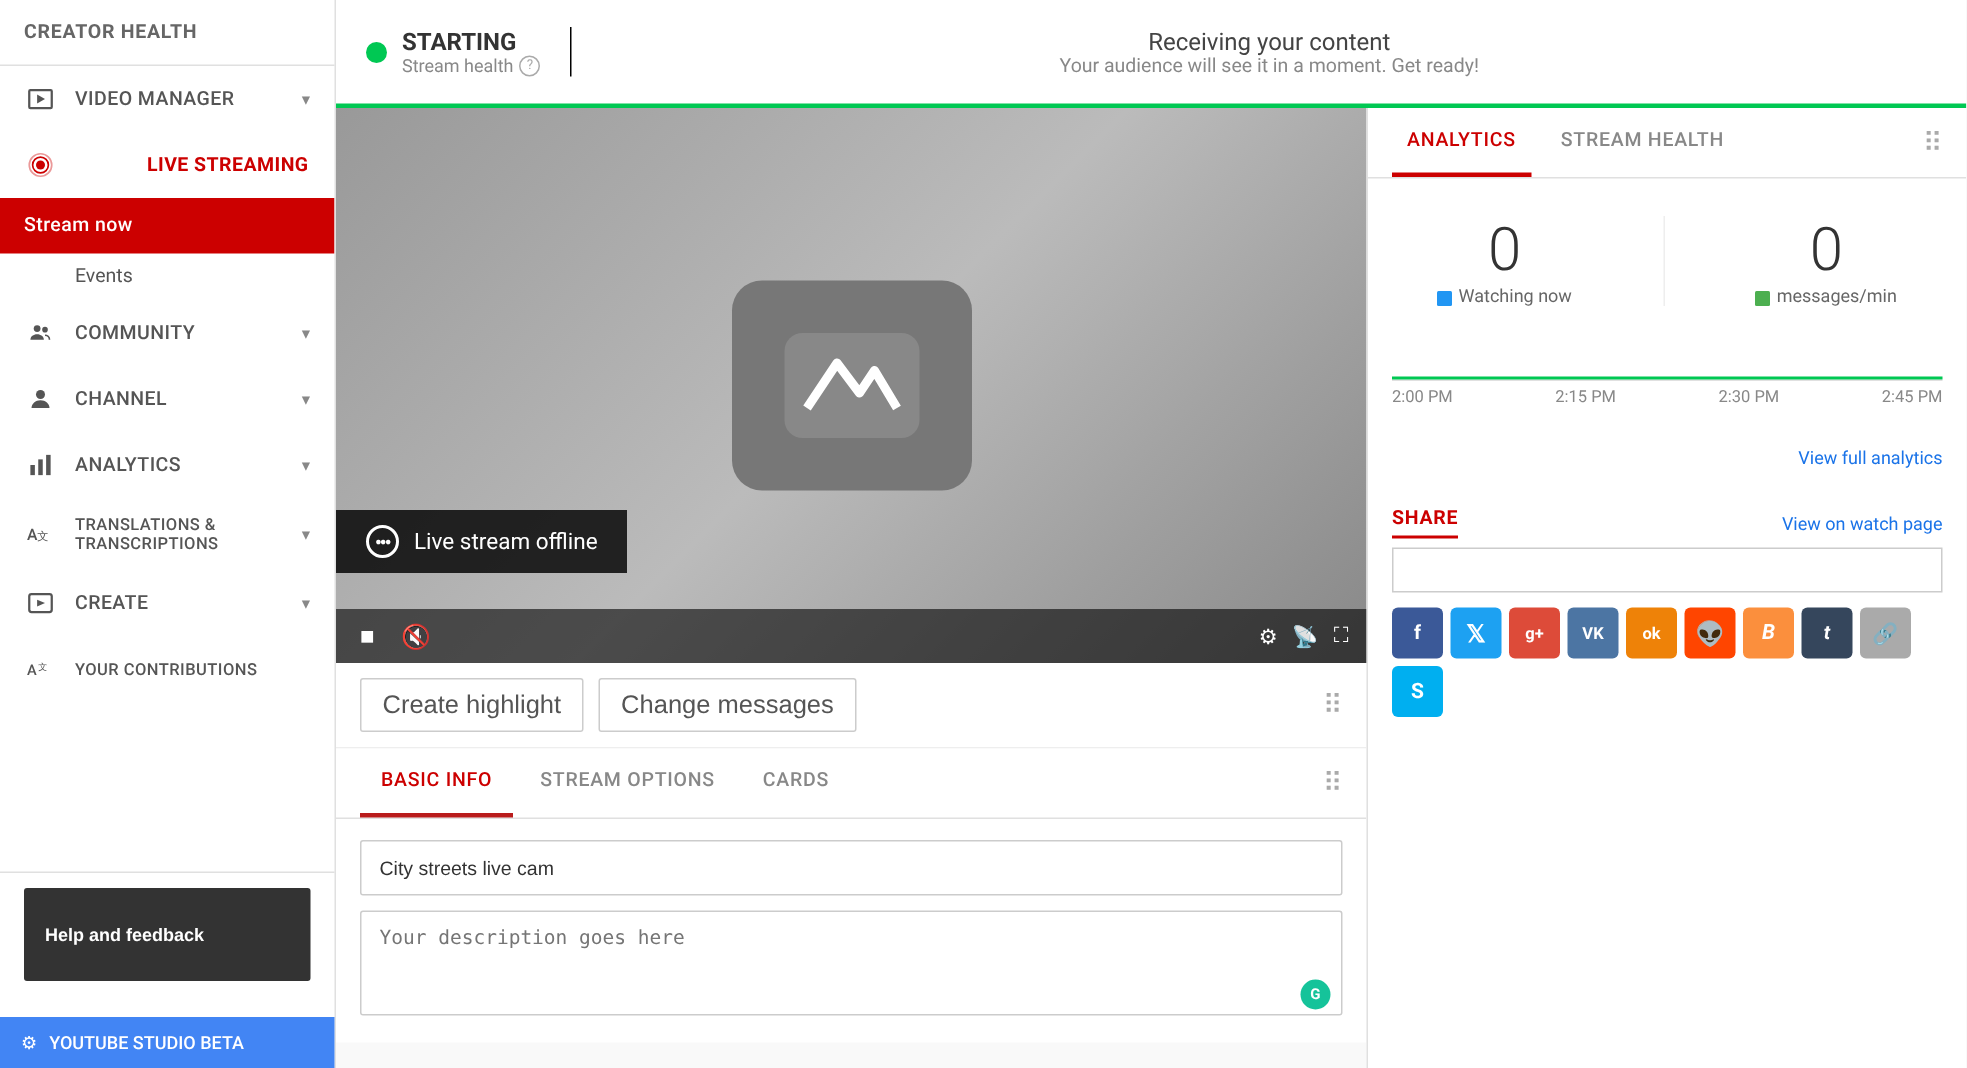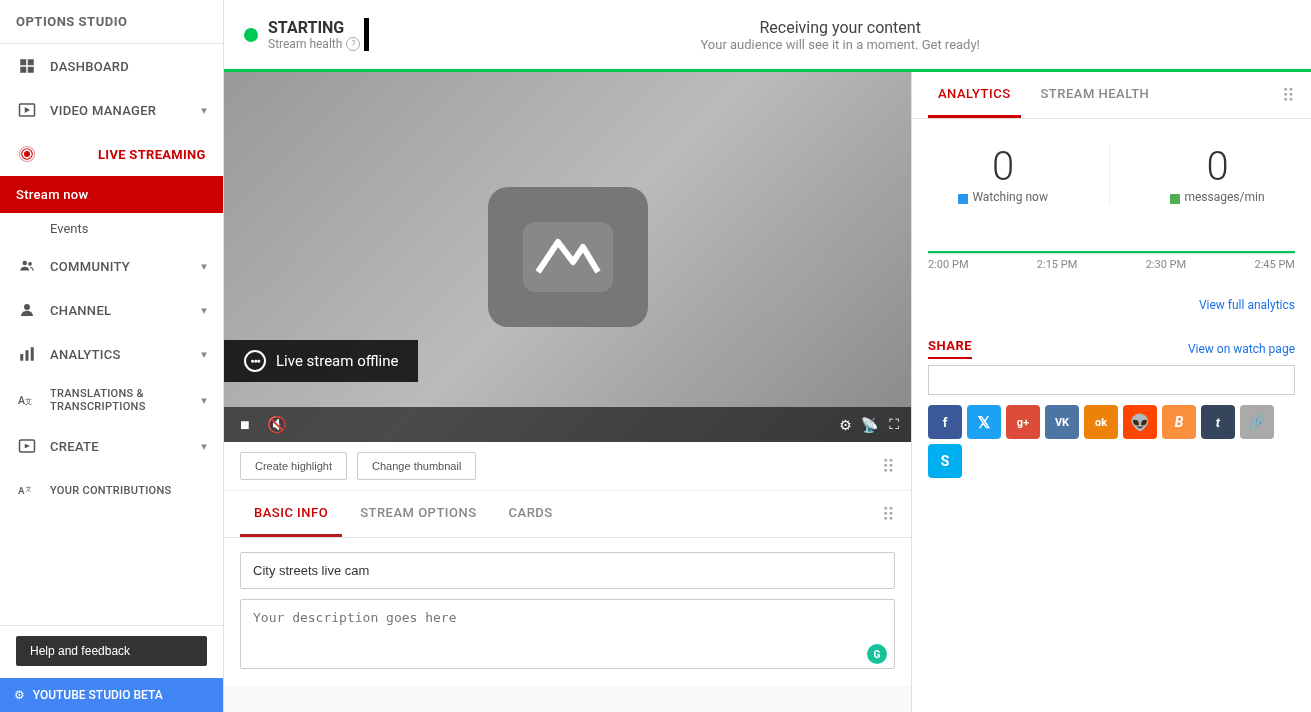--- a/index.html
+++ b/index.html
@@ -55,27 +55,28 @@
       cursor: pointer;
     }
     .sidebar-bottom {
       border-top: 1px solid #e0e0e0;
       padding: 10px 16px;
     }
     .help-btn {
       background: #333;
       color: #fff;
       border: none;
-      padding: 8px 14px;
+      padding: 24px 14px;
       font-size: 12px;
       cursor: pointer;
       border-radius: 2px;
-      margin-bottom: 12px;
+      margin-bottom: 24px;
       width: 100%;
       text-align: left;
+      font-weight: bold;
     }
     .yt-studio-btn {
       display: flex;
       align-items: center;
       background: #4285f4;
       color: #fff;
       padding: 10px 14px;
       font-size: 12px;
       font-weight: 500;
       cursor: pointer;
@@ -96,22 +97,22 @@
       display: flex;
       align-items: center;
       padding: 10px 20px;
       background: #fff;
       border-bottom: 3px solid #00c853;
       min-height: 72px;
     }
     .stream-status {
       display: flex;
       align-items: center;
-      padding-right: 4px;
-      border-right: 5px solid #000000;
+      padding-right: 20px;
+      border-right: 1px solid #000000;
       margin-right: 20px;
     }
     .status-dot {
       width: 14px;
       height: 14px;
       border-radius: 50%;
       background: #00c853;
       margin-right: 10px;
     }
     .status-text .title {
@@ -229,21 +230,21 @@
       align-items: center;
       padding: 10px 16px;
       background: #fff;
       border-bottom: 1px solid #eee;
       gap: 10px;
     }
     .btn-outline {
       border: 1px solid #ccc;
       background: #fff;
       padding: 7px 14px;
-      font-size: 11px;
+      font-size: 17px;
       cursor: pointer;
       color: #555;
       border-radius: 2px;
     }
     .grid-dots {
       margin-left: auto;
       color: #aaa;
       font-size: 18px;
       cursor: pointer;
     }
@@ -459,34 +460,23 @@
     .si-link { background: #aaa; }
     .si-skype { background: #00aff0; }
 
     
     .nav-svg { width: 18px; height: 18px; fill: currentColor; }
   </style>
 </head>
 <body>
 
 <div class="sidebar">
-  <div class="sidebar-logo">OPTIONS STUDIO</div>
+  <div class="sidebar-logo">CREATOR HEALTH</div>
   <div class="sidebar-nav">
 
-    <div class="nav-item">
-      <span class="nav-icon">
-        <svg class="nav-svg" viewBox="0 0 24 24">
-            <rect x="3" y="3" width="8" height="8"></rect>
-            <rect x="13" y="3" width="8" height="8"></rect>
-            <rect x="3" y="13" width="8" height="8"></rect>
-            <rect x="13" y="13" width="8" height="8"></rect>
-          </svg>
-      </span>
-      <span>DASHBOARD</span>
-    </div>
 
     <div class="nav-item">
       <span class="nav-icon">
         <svg class="nav-svg" viewBox="0 0 24 24">
             <rect x="2" y="4" width="20" height="16" rx="1" fill="none" stroke="currentColor" stroke-width="2"></rect>
             <path d="M9 8l7 4-7 4V8z"></path>
           </svg>
       </span>
       <span>VIDEO MANAGER</span>
       <span class="chevron">▾</span>
@@ -633,21 +623,21 @@
           <span class="ctrl-btn">🔇</span>
           <div class="ctrl-spacer"></div>
           <span class="ctrl-btn-right">⚙</span>
           <span class="ctrl-btn-right">📡</span>
           <span class="ctrl-btn-right">⛶</span>
         </div>
       </div>
 
       <div class="actions-row">
         <button class="btn-outline">Create highlight</button>
-        <button class="btn-outline">Change thumbnail</button>
+        <button class="btn-outline">Change messages</button>
         <span class="grid-dots">⠿</span>
       </div>
 
       <div class="tabs-panel">
         <div class="tabs-header">
           <div class="tab-item active">BASIC INFO</div>
           <div class="tab-item">STREAM OPTIONS</div>
           <div class="tab-item">CARDS</div>
           <span class="tabs-grid-dots">⠿</span>
         </div>

